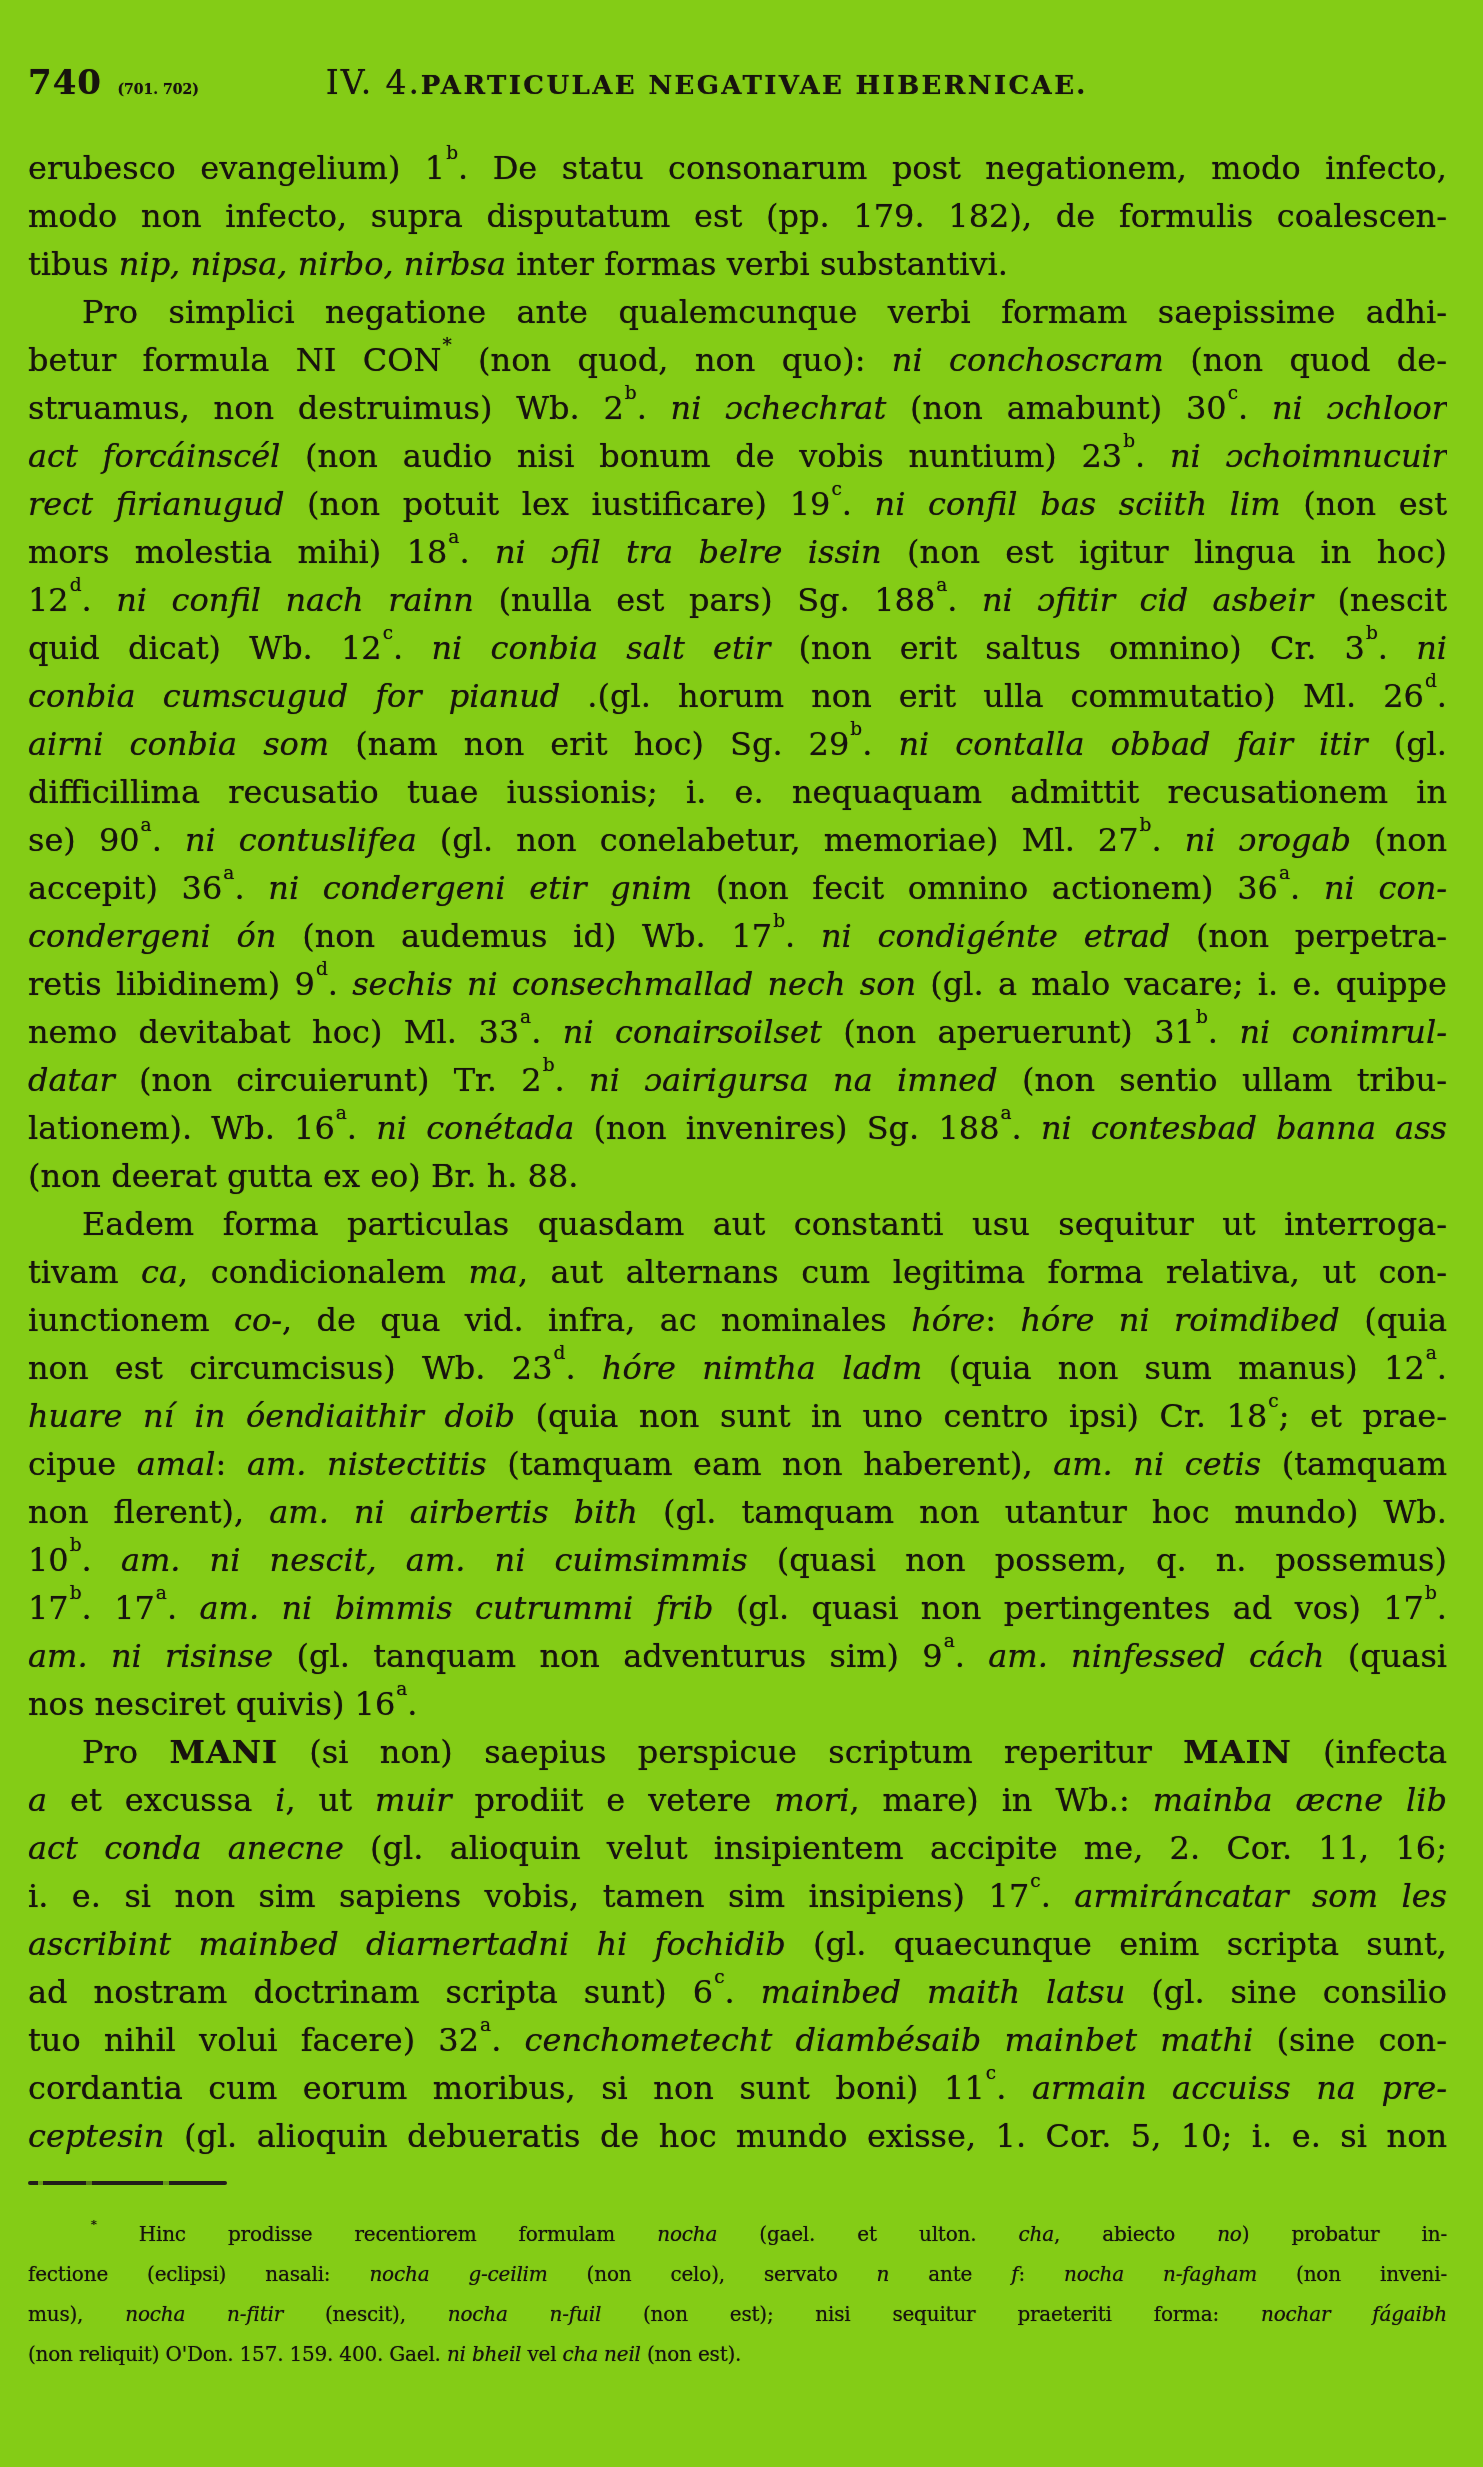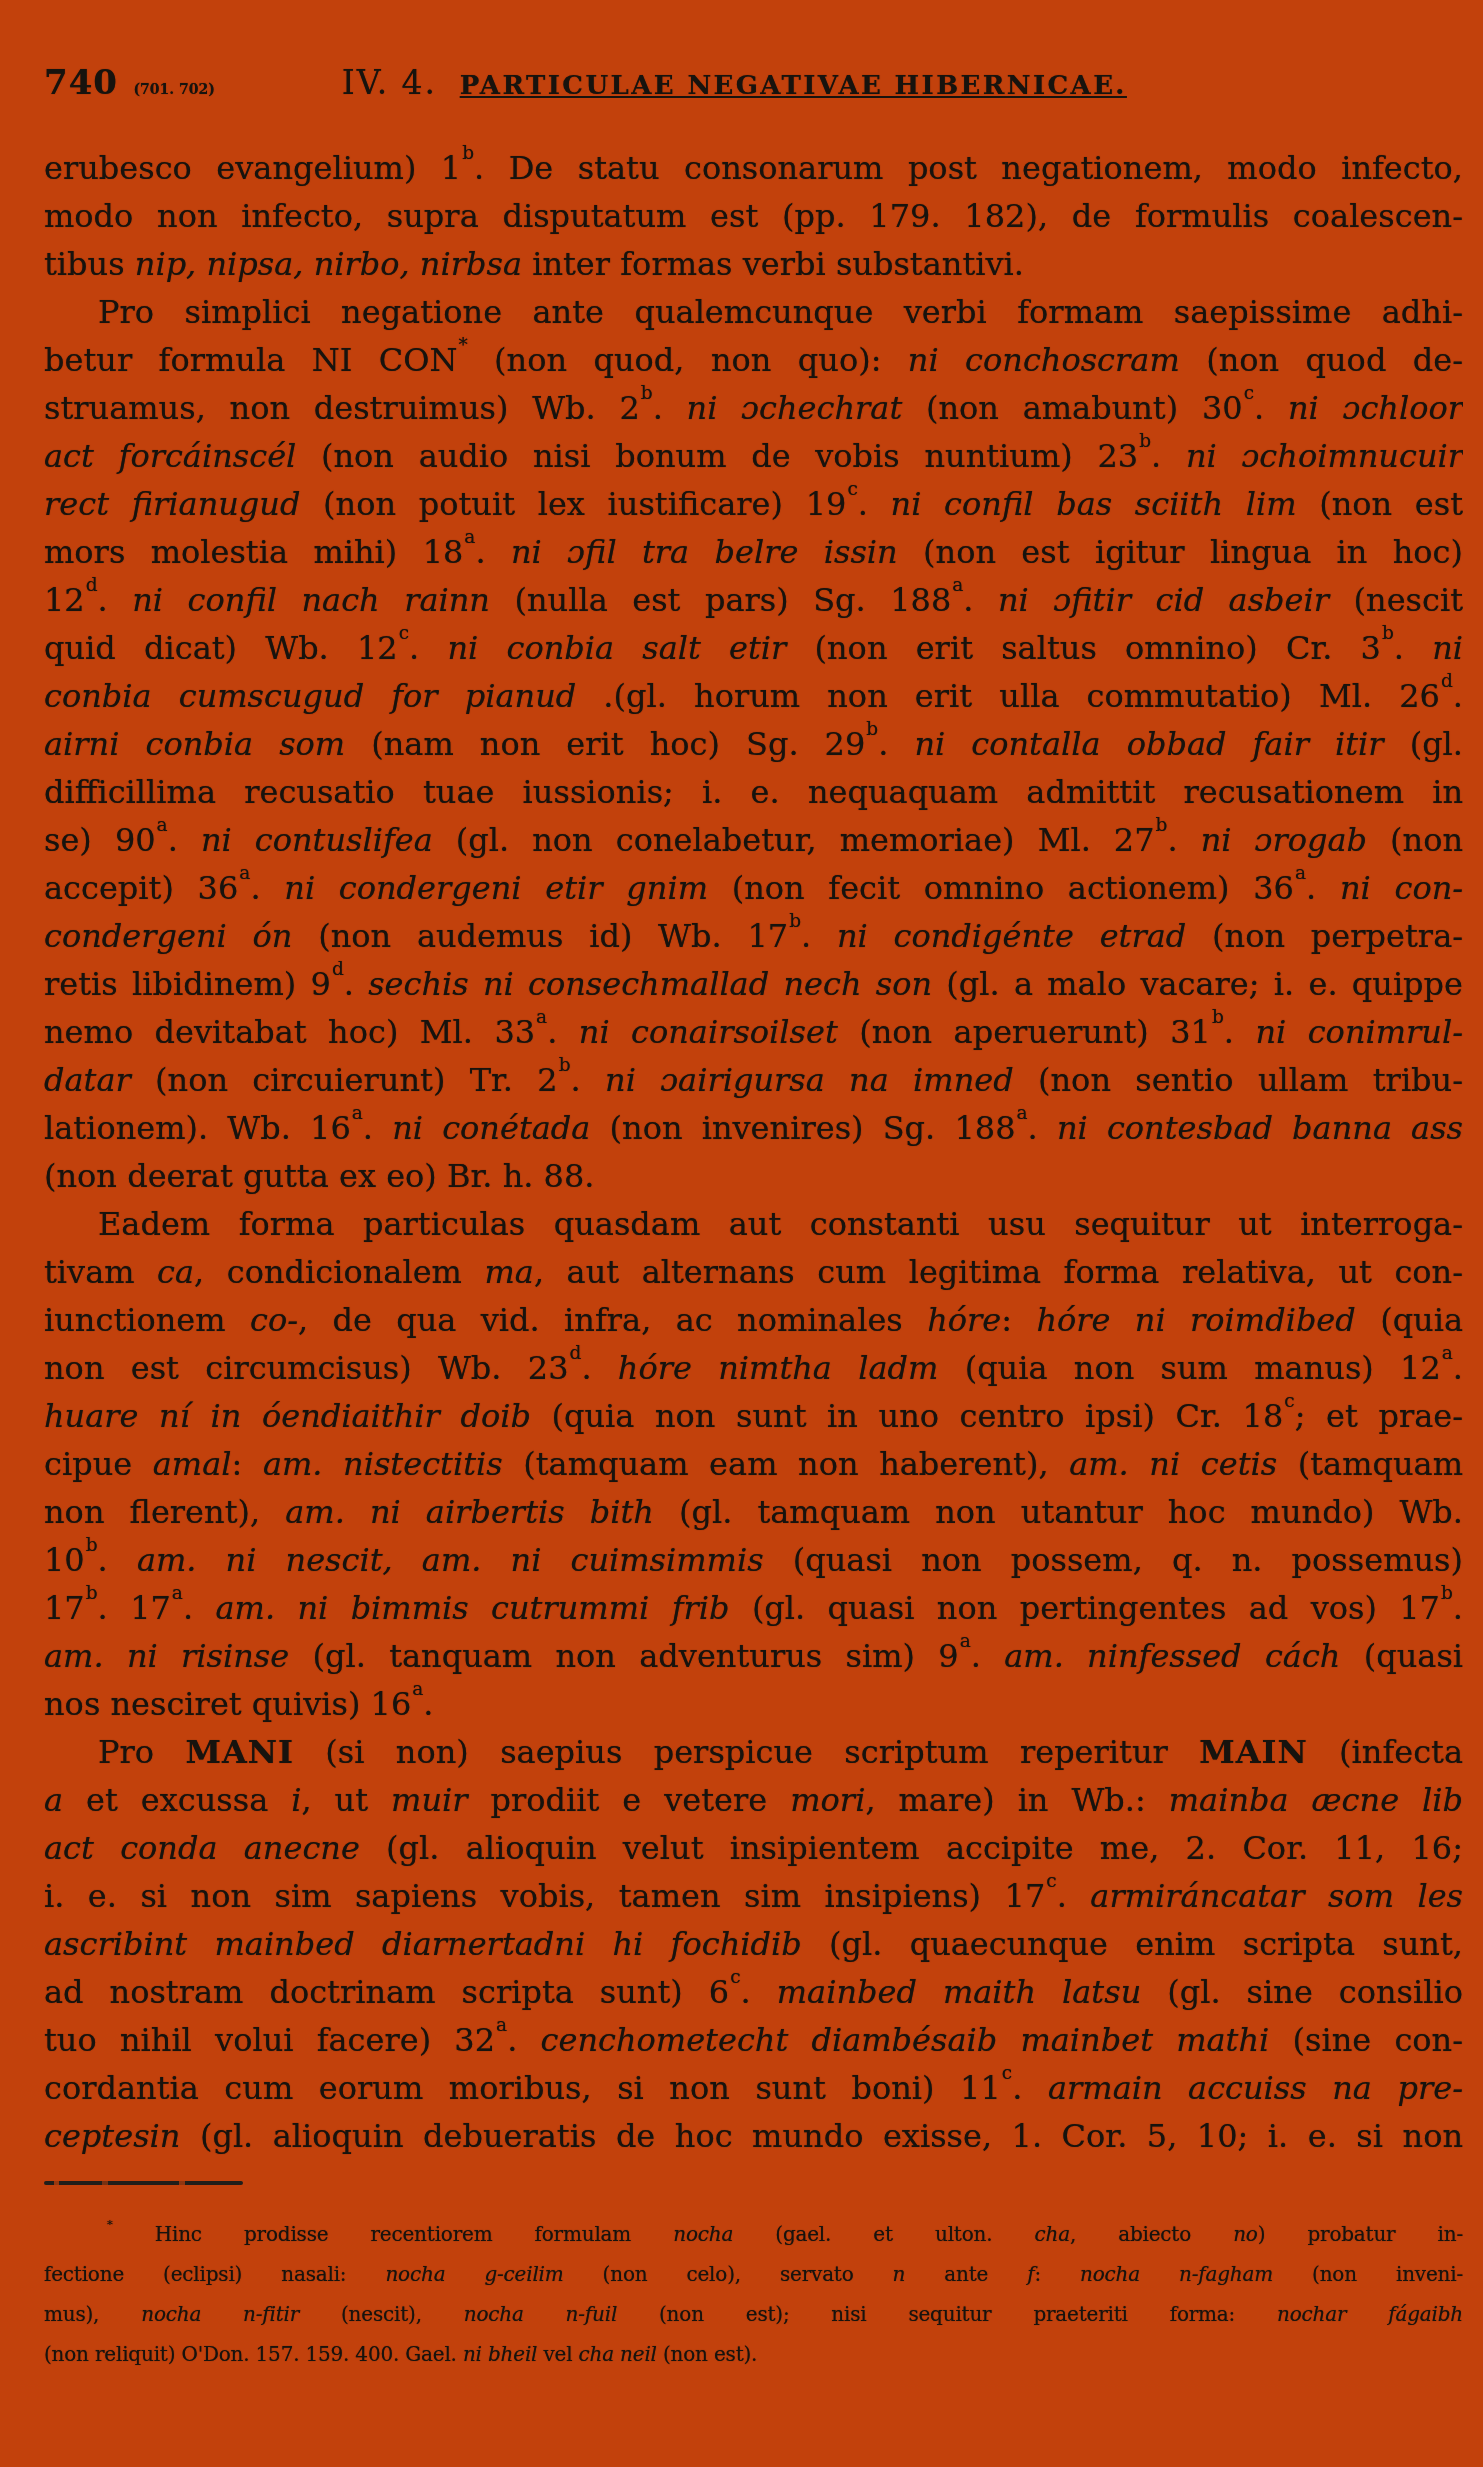--- a/index.html
+++ b/index.html
@@ -1,31 +1,31 @@
 <!DOCTYPE html>
 <html><head>
 <meta charset="utf-8">
 <style>
   html,body{margin:0;padding:0;background:#e9e9e7;}
   .page{
     width:1483px;height:2468px;
-    background:#c2410c;
+    background:#84cc16;
     color:#17130e;
     font-family:"DejaVu Serif", serif;
     box-sizing:border-box;
-    padding:62px 29px 0 44px;
+    padding:62px 29px 0 28px;
     position:relative;
     overflow:hidden;
     text-shadow:0 0 0.9px rgba(25,18,10,0.7);
   }
   .header{display:flex;align-items:baseline;white-space:nowrap;margin-bottom:42px;}
   .page-num{font-size:34px;font-weight:bold;letter-spacing:1px;}
   .page-ref{font-size:14px;font-weight:bold;margin-left:15.4px;}
   .chapter{font-size:33px;font-weight:normal;margin-left:127px;letter-spacing:1.9px;}
-  .running-title{font-size:26px;font-weight:bold;margin-left:23px;letter-spacing:2.4px;text-decoration:underline;}
+  .running-title{font-size:26px;font-weight:bold;letter-spacing:2.4px;}
   .body-text{width:1419px;}
   .line{
     font-size:32px;
     line-height:48px;
     height:48px;
     text-align:justify;
     text-align-last:justify;
     overflow:hidden;
   }
   .line.end{text-align-last:left;}

